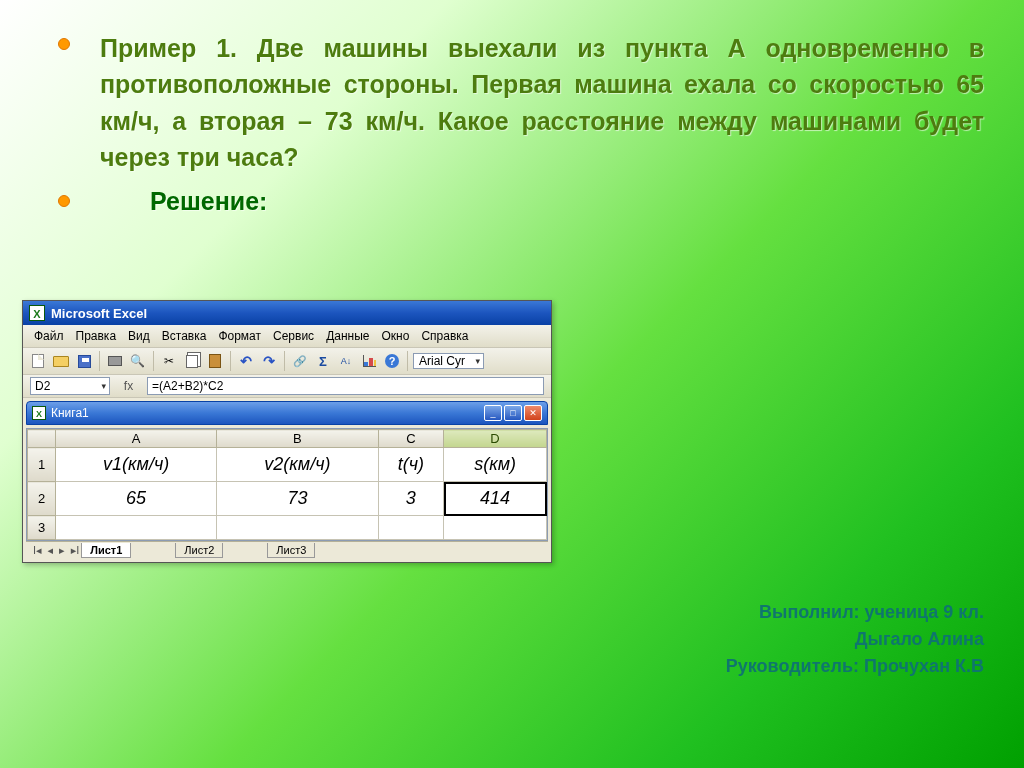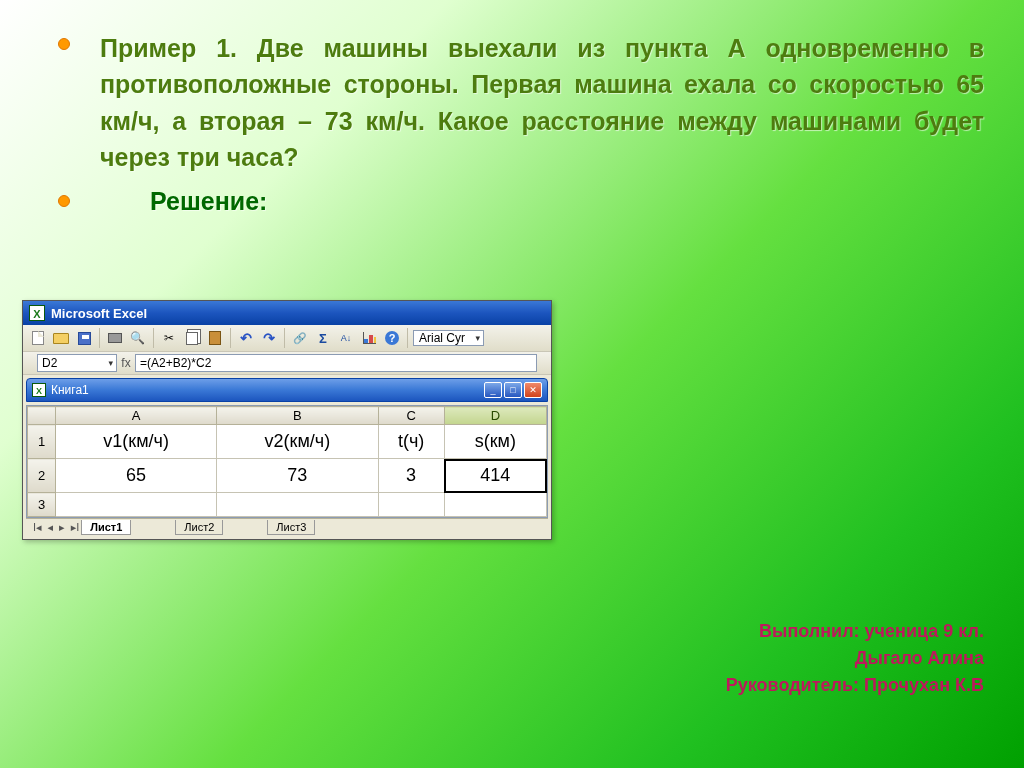--- a/index.html
+++ b/index.html
@@ -77,54 +77,54 @@
   .ic-sort::before{content:"A↓";font-size:9px;color:#1a4aa0;}
   .ic-chart{width:13px;height:12px;background:linear-gradient(to top,#3a78d6 40%,transparent 40%),linear-gradient(to top,#d64a4a 70%,transparent 70%) 5px 0,linear-gradient(to top,#f0c340 55%,transparent 55%) 10px 0;background-size:4px 100%;background-repeat:no-repeat;border-bottom:1px solid #555;border-left:1px solid #555;}
   .ic-help{width:14px;height:14px;border-radius:50%;background:#3a78d6;color:#fff;font-weight:bold;text-align:center;line-height:14px;font-size:11px;}
   .font-box {
     background:#fff;border:1px solid #8b9bb3;height:16px;font-size:12px;
     padding:0 18px 0 5px;display:flex;align-items:center;position:relative;
   }
   .font-box::after{content:"▾";position:absolute;right:3px;font-size:9px;color:#333;}
   .formulabar {
     background: linear-gradient(#f3f2ea,#e0ddc9);
-    display: flex; align-items: center; padding: 2px 14px;
+    display: flex; align-items: center; padding: 2px 7px;
     border-bottom: 1px solid #c9c6b6; font-size: 12px;
   }
   .namebox {
     width:80px;background:#fff;border:1px solid #8b9bb3;height:18px;
     padding:0 4px;display:flex;align-items:center;position:relative;
   }
   .namebox::after{content:"▾";position:absolute;right:3px;font-size:9px;color:#333;}
-  .fx-btn { width:18px;text-align:center;color:#555; }
+  .fx-btn { width:37px;text-align:center;color:#555; }
   .fx-input { flex:1;background:#fff;border:1px solid #8b9bb3;height:18px;padding:0 4px;display:flex;align-items:center;}
   .workbook-titlebar {
     background: linear-gradient(#6c9ee8,#3a78d6 50%,#1c55be);
     color:#fff;font-size:12px;padding:3px 5px;display:flex;align-items:center;justify-content:space-between;
     margin:3px;border:1px solid #0941a5;border-radius:4px 4px 0 0;
   }
   .win-controls{display:flex;gap:2px;}
   .wc{width:18px;height:16px;border:1px solid #fff;border-radius:2px;display:flex;align-items:center;justify-content:center;font-size:9px;font-family:Arial;color:#fff;}
   .wc-min{background:linear-gradient(#7ca8e8,#2657c0);}
   .wc-max{background:linear-gradient(#7ca8e8,#2657c0);}
   .wc-close{background:linear-gradient(#f08a6a,#d1431c);}
   .grid-wrap{margin:0 3px 0 3px;border:1px solid #8b9bb3;background:#fff;}
   table.sheet{border-collapse:collapse;width:100%;font-size:18px;}
   table.sheet th{background:linear-gradient(#f4f3ec,#dedacb);border:1px solid #b5b198;font-weight:normal;font-size:13px;padding:1px 0;text-align:center;}
   table.sheet th.rowhdr{width:28px;}
-  table.sheet td{border:1px solid #c6c3b3;padding:6px 0;text-align:center;height:24px;}
+  table.sheet td{border:1px solid #c6c3b3;padding:6px 0;text-align:center;height:24px;font-style:italic;}
   table.sheet th.selcol{background:linear-gradient(#dde9bd,#c3d58e);color:#2a4a00;}
   .sheet-tabs{display:flex;align-items:center;background:#ece9d8;border-top:1px solid #b5b198;padding:1px 4px;font-size:11px;margin:0 3px 3px 3px;}
   .nav-arr{padding:0 3px;color:#555;}
   .tab{background:#fff;border:1px solid #999;border-top:none;padding:1px 8px;margin-left:-1px;}
   .tab.active{font-weight:bold;background:#fff;}
   .tab.inactive{background:#ece9d8;margin-left:44px;}
   .credits{
-    position:absolute;right:40px;bottom:69px;text-align:right;
-    color:#be185d;font-weight:bold;font-size:18px;line-height:1.5;
+    position:absolute;right:40px;bottom:88px;text-align:right;
+    color:#0f766e;font-weight:bold;font-size:18px;line-height:1.5;
   }
 </style>
 </head>
 <body>
 
 <div class="slide">
   <div class="problem-block">
     <ul>
       <li>
         <span class="bullet"></span>
@@ -137,20 +137,31 @@
     </ul>
   </div>
 </div>
 
 <div class="excel-panel">
   <div class="titlebar">
     <span class="excel-glyph">X</span>
     <span>Microsoft Excel</span>
   </div>
 
+  <div class="menubar">
+    <span>Файл</span>
+    <span>Правка</span>
+    <span>Вид</span>
+    <span>Вставка</span>
+    <span>Формат</span>
+    <span>Сервис</span>
+    <span>Данные</span>
+    <span>Окно</span>
+    <span>Справка</span>
+  </div>
 
   <div class="toolbar">
     <div class="tb-btn">
         <div class="ic-new"></div>
       </div>
     <div class="tb-btn">
         <div class="ic-open"></div>
       </div>
     <div class="tb-btn">
         <div class="ic-save"></div>

